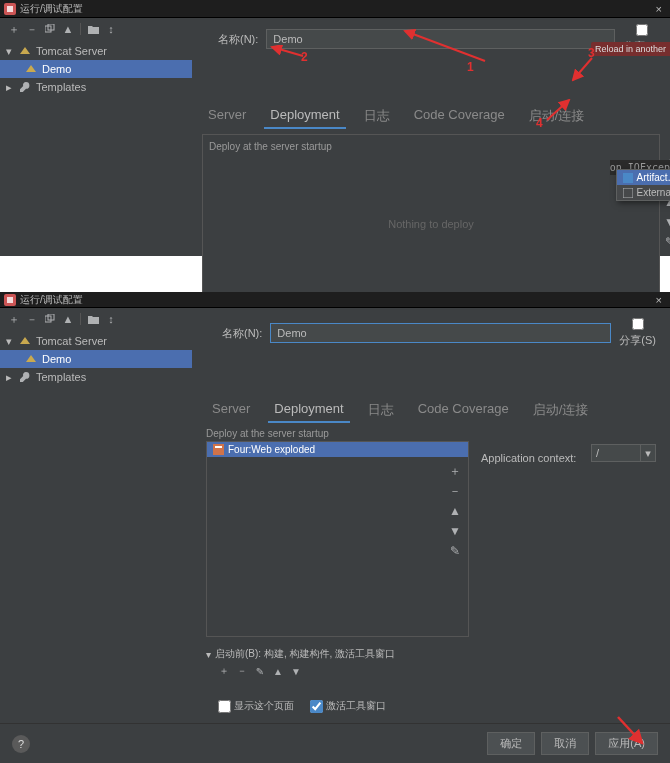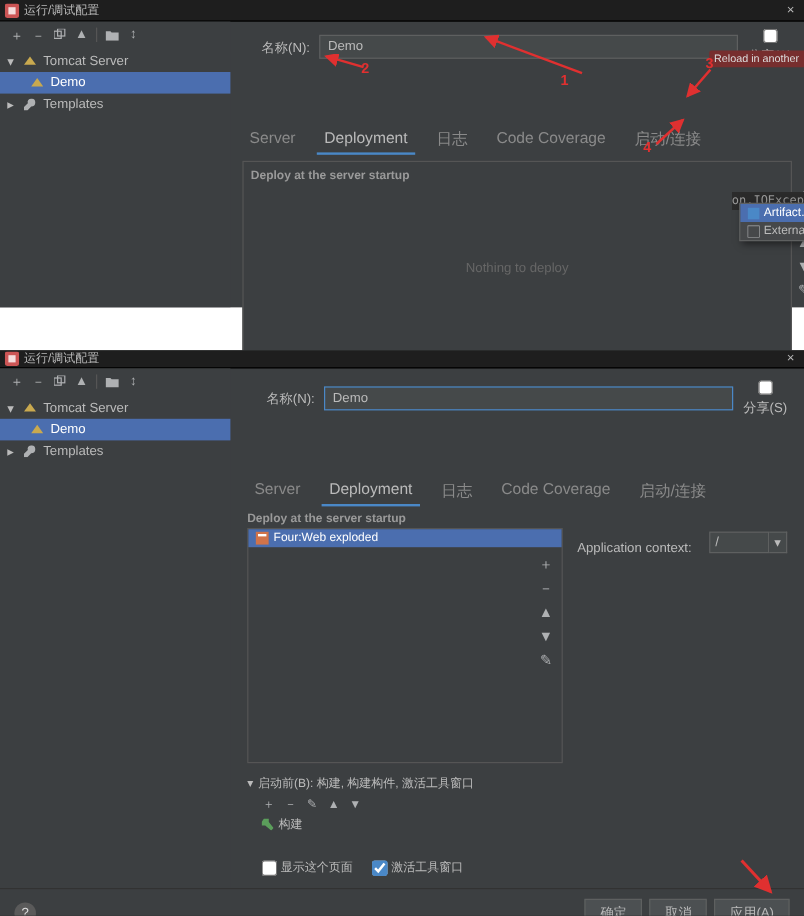--- a/index.html
+++ b/index.html
@@ -57,21 +57,21 @@
     }
     .name-input.focused { border-color: #4a88c7; background:#45494a; }
     .share-check { display: flex; align-items: center; gap: 3px; font-size: 11px; flex-direction: column; }
     .share-check input { width:12px; height:12px; }
     
     .tabs { display: flex; gap: 12px; border-bottom: 1px solid transparent; margin-bottom: 4px;}
     .tab { padding: 4px 6px; color: #8a8a8a; cursor: default; font-size: 13px; margin-top: 43px; }
     .tab.active { color: #bbbbbb; border-bottom: 2px solid #4a88c7; }
     
     .deploy-panel { border: 1px solid #555; padding: 6px; height: 190px; position:relative; background:#3c3f41;}
-    .deploy-label { font-size: 10px; color: #9a9a9a; margin-bottom: 2px; font-weight: bold; }
+    .deploy-label { font-size: 10px; color: #9a9a9a; margin-bottom: 2px; }
     .deploy-empty {
       height: 140px; display:flex; align-items:center; justify-content:center;
       color: #666; font-size:11px;
     }
     .deploy-side-btns {
       position: absolute; right: -18px; top: 20px;
       display: flex; flex-direction: column; gap: 6px;
     }
     .deploy-side-btns.inside { right: 6px; top: 22px; }
     .side-btn { width:14px; height:14px; color:#afb1b3; display:flex;align-items:center;justify-content:center;font-size:12px; cursor:default;}
@@ -414,28 +414,20 @@
           <span>▾</span>
           <span>启动前(B): 构建, 构建构件, 激活工具窗口</span>
         </div>
         <div class="bl-toolbar">
           <span class="tb-icon">＋</span>
           <span class="tb-icon">－</span>
           <span class="tb-icon">✎</span>
           <span class="tb-icon">▲</span>
           <span class="tb-icon">▼</span>
         </div>
-        <div class="bl-item">
-          <span>
-              <svg width="10" height="10" viewBox="0 0 10 10">
-                <path d="M2 0h4v3l4 5-2 2-5-4H0V3z" fill="#5b9e5b"></path>
-              </svg>
-            </span>
-          <span>构建</span>
-        </div>
         <div class="bl-checks">
           <label>
               <input type="checkbox" style="">
               <span>显示这个页面</span>
             </label>
           <label>
               <input type="checkbox" checked="" style="">
               <span>激活工具窗口</span>
             </label>
         </div>

